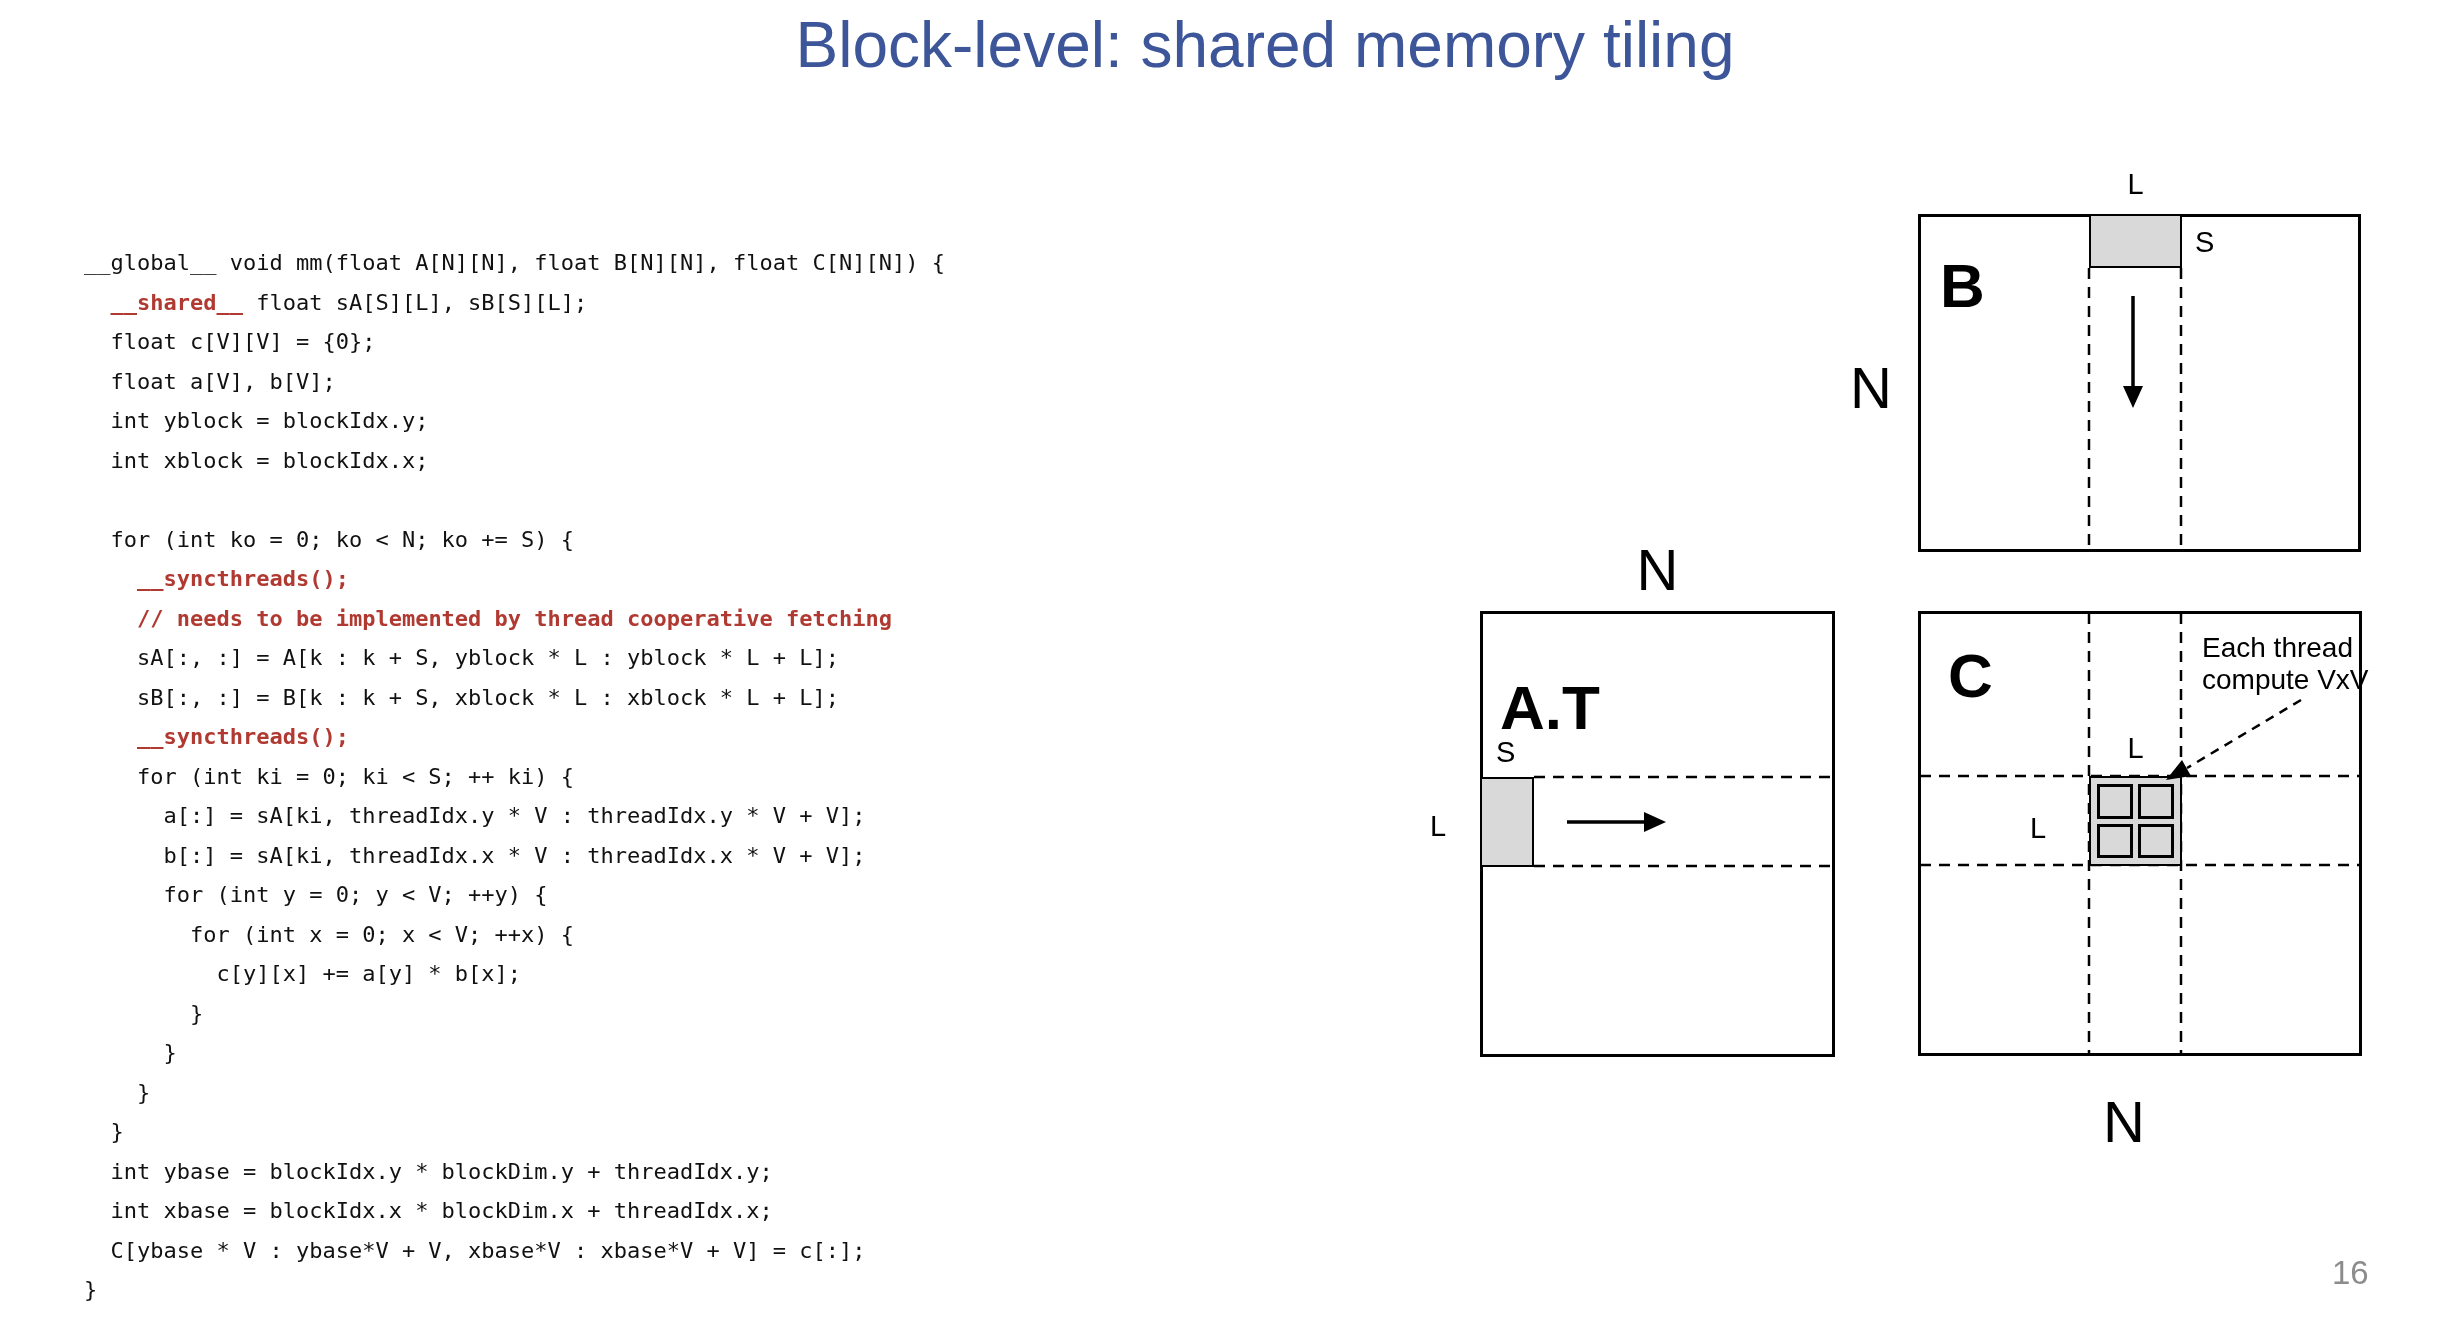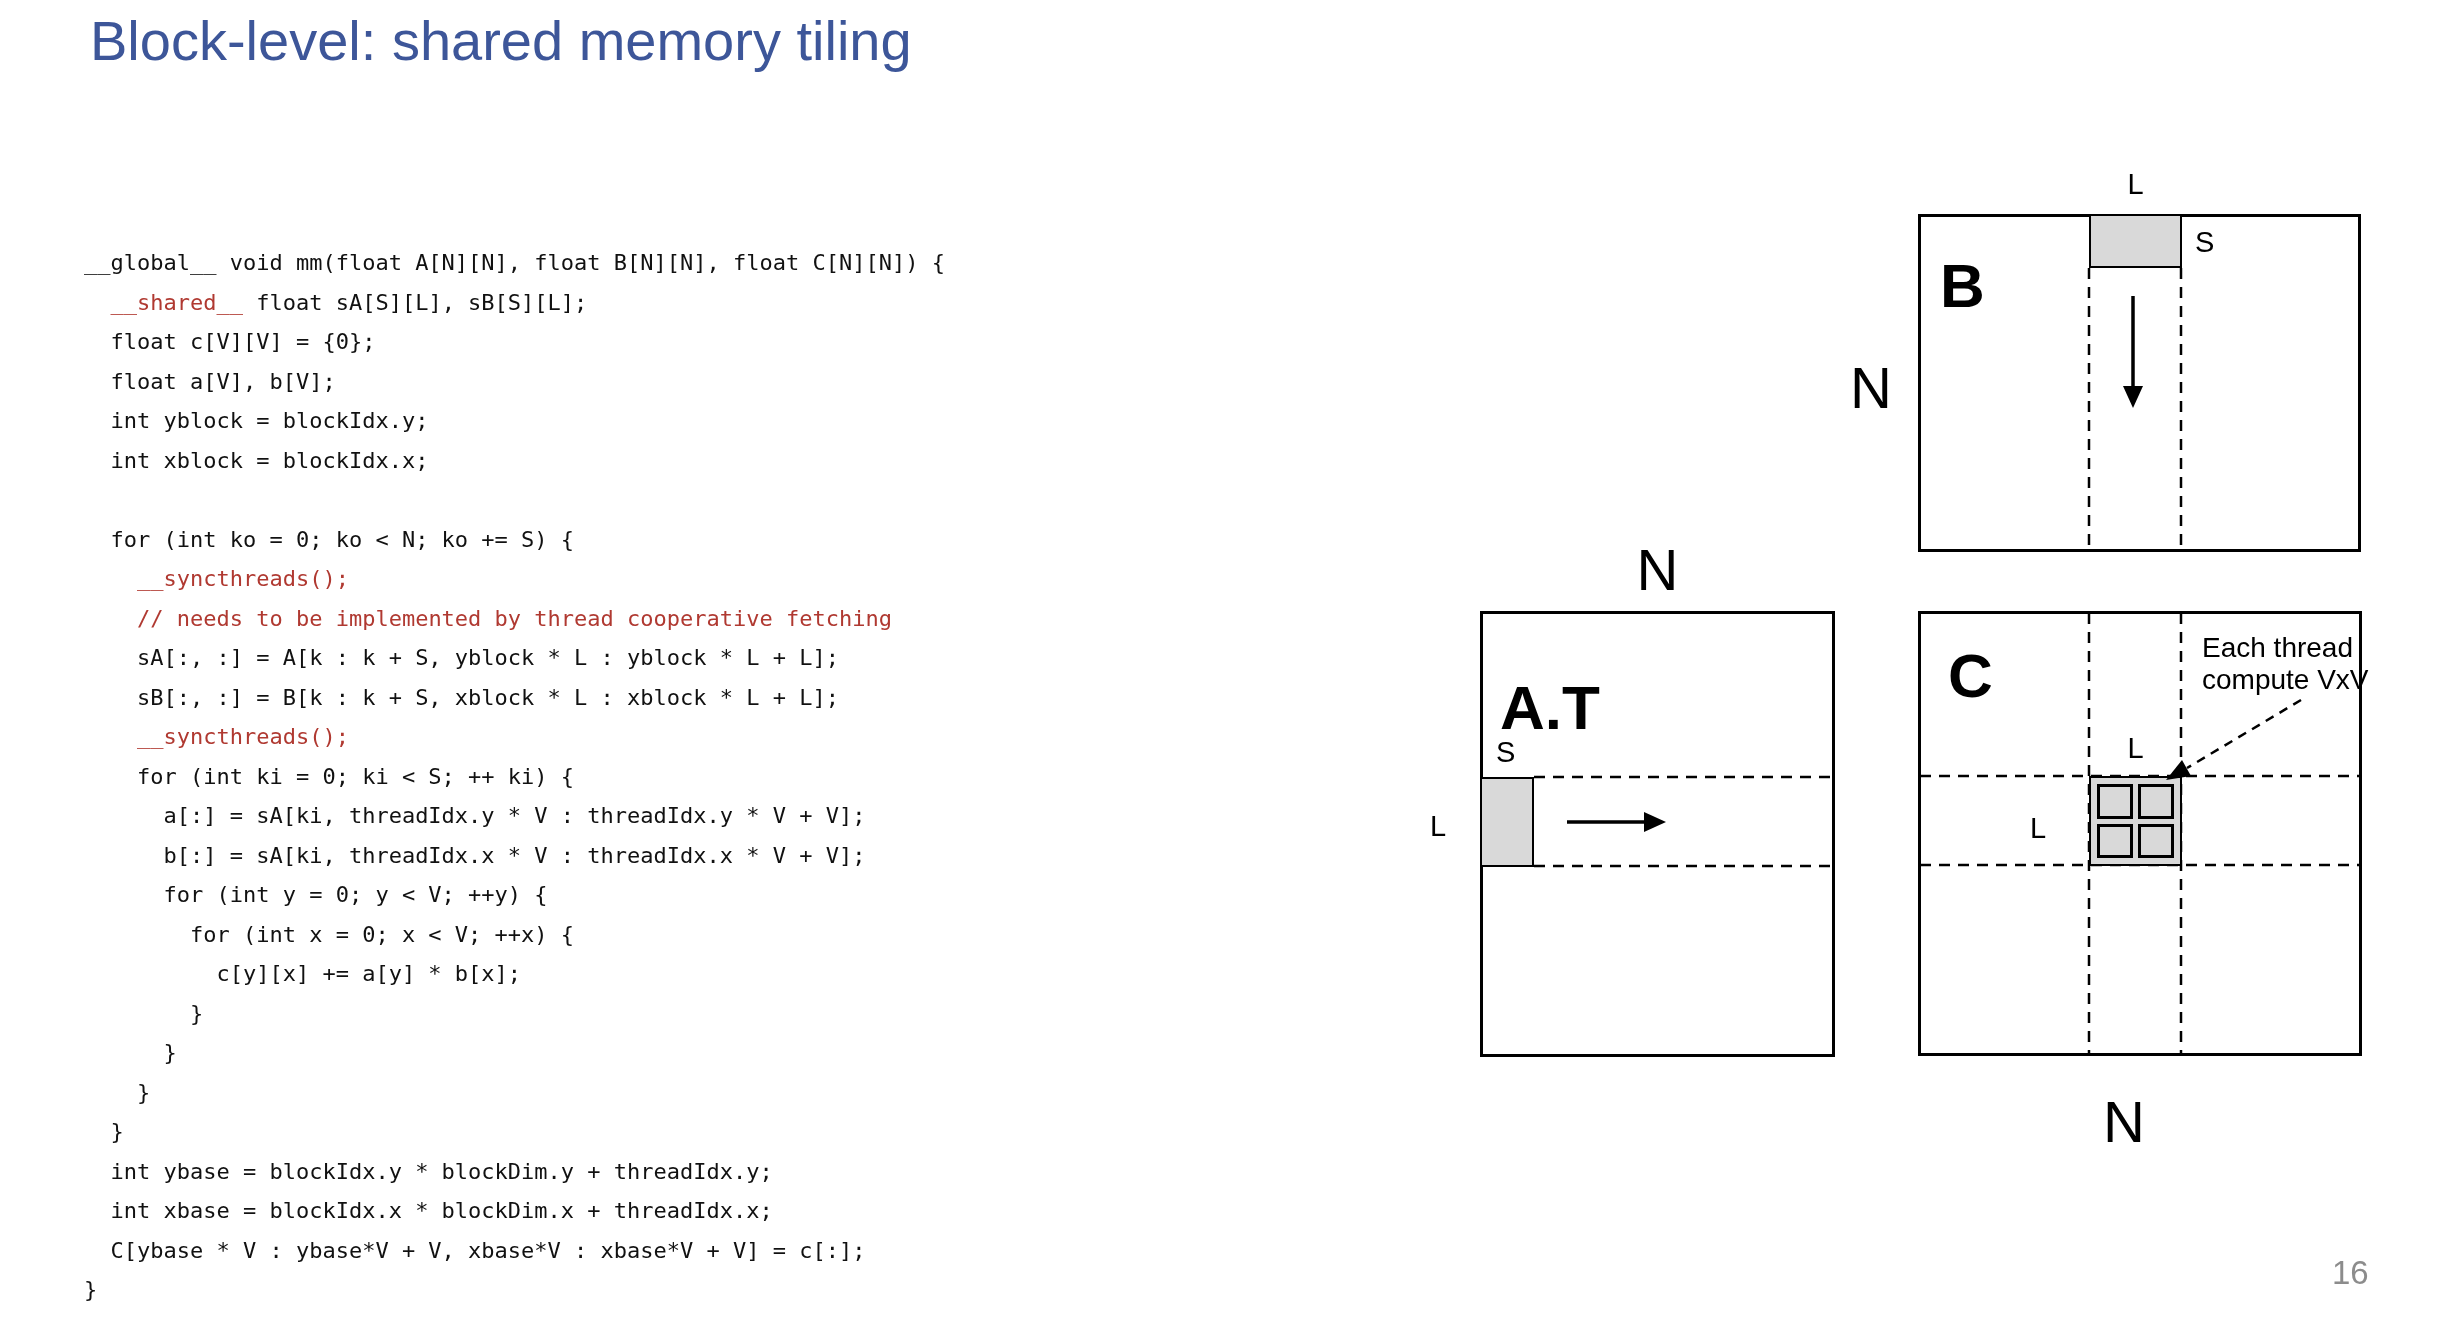--- a/index.html
+++ b/index.html
@@ -1,24 +1,24 @@
 <!DOCTYPE html>
 <html><head>
 <meta charset="utf-8">
 <style>
   html,body{margin:0;padding:0;background:#fff;}
   .slide{position:relative;width:2440px;height:1320px;background:#ffffff;overflow:hidden;
          font-family:"Liberation Sans",sans-serif;
          --title-color:#3D5699;--code-red:#B03931;--code-black:#111111;--tile-fill:#D9D9D9;}
-  .title{position:absolute;left:90px;top:8px;width:2350px;
-         font-size:56px;font-weight:400;color:var(--title-color);letter-spacing:0px;white-space:nowrap;}
+  .title{position:absolute;left:90px;top:8px;width:2350px;text-align:center;
+         font-size:64px;font-weight:400;color:var(--title-color);letter-spacing:0px;white-space:nowrap;}
   
   .code{position:absolute;left:84px;top:243px;font-family:"DejaVu Sans Mono","Liberation Mono",monospace;
         font-size:22px;line-height:39.5px;white-space:pre;color:var(--code-black);}
-  .code .red{color:var(--code-red);}
+  .code .red{color:var(--code-red);font-weight:bold;}
   .code .blk{color:var(--code-black);}
   
   .mbox{position:absolute;box-sizing:border-box;border:3px solid #000;background:#fff;z-index:1;}
   #box-b {left:1918px;top:214px;width:443px;height:338px;}
   #box-at{left:1480px;top:611px;width:355px;height:446px;}
   #box-c {left:1918px;top:611px;width:444px;height:445px;}
   .svg-layer{position:absolute;left:0;top:0;width:2440px;height:1320px;pointer-events:none;}
   #svg-under{z-index:2;}
   #svg-over{z-index:4;}
   .tile{position:absolute;box-sizing:border-box;background:var(--tile-fill);border:2px solid #000;z-index:3;}

